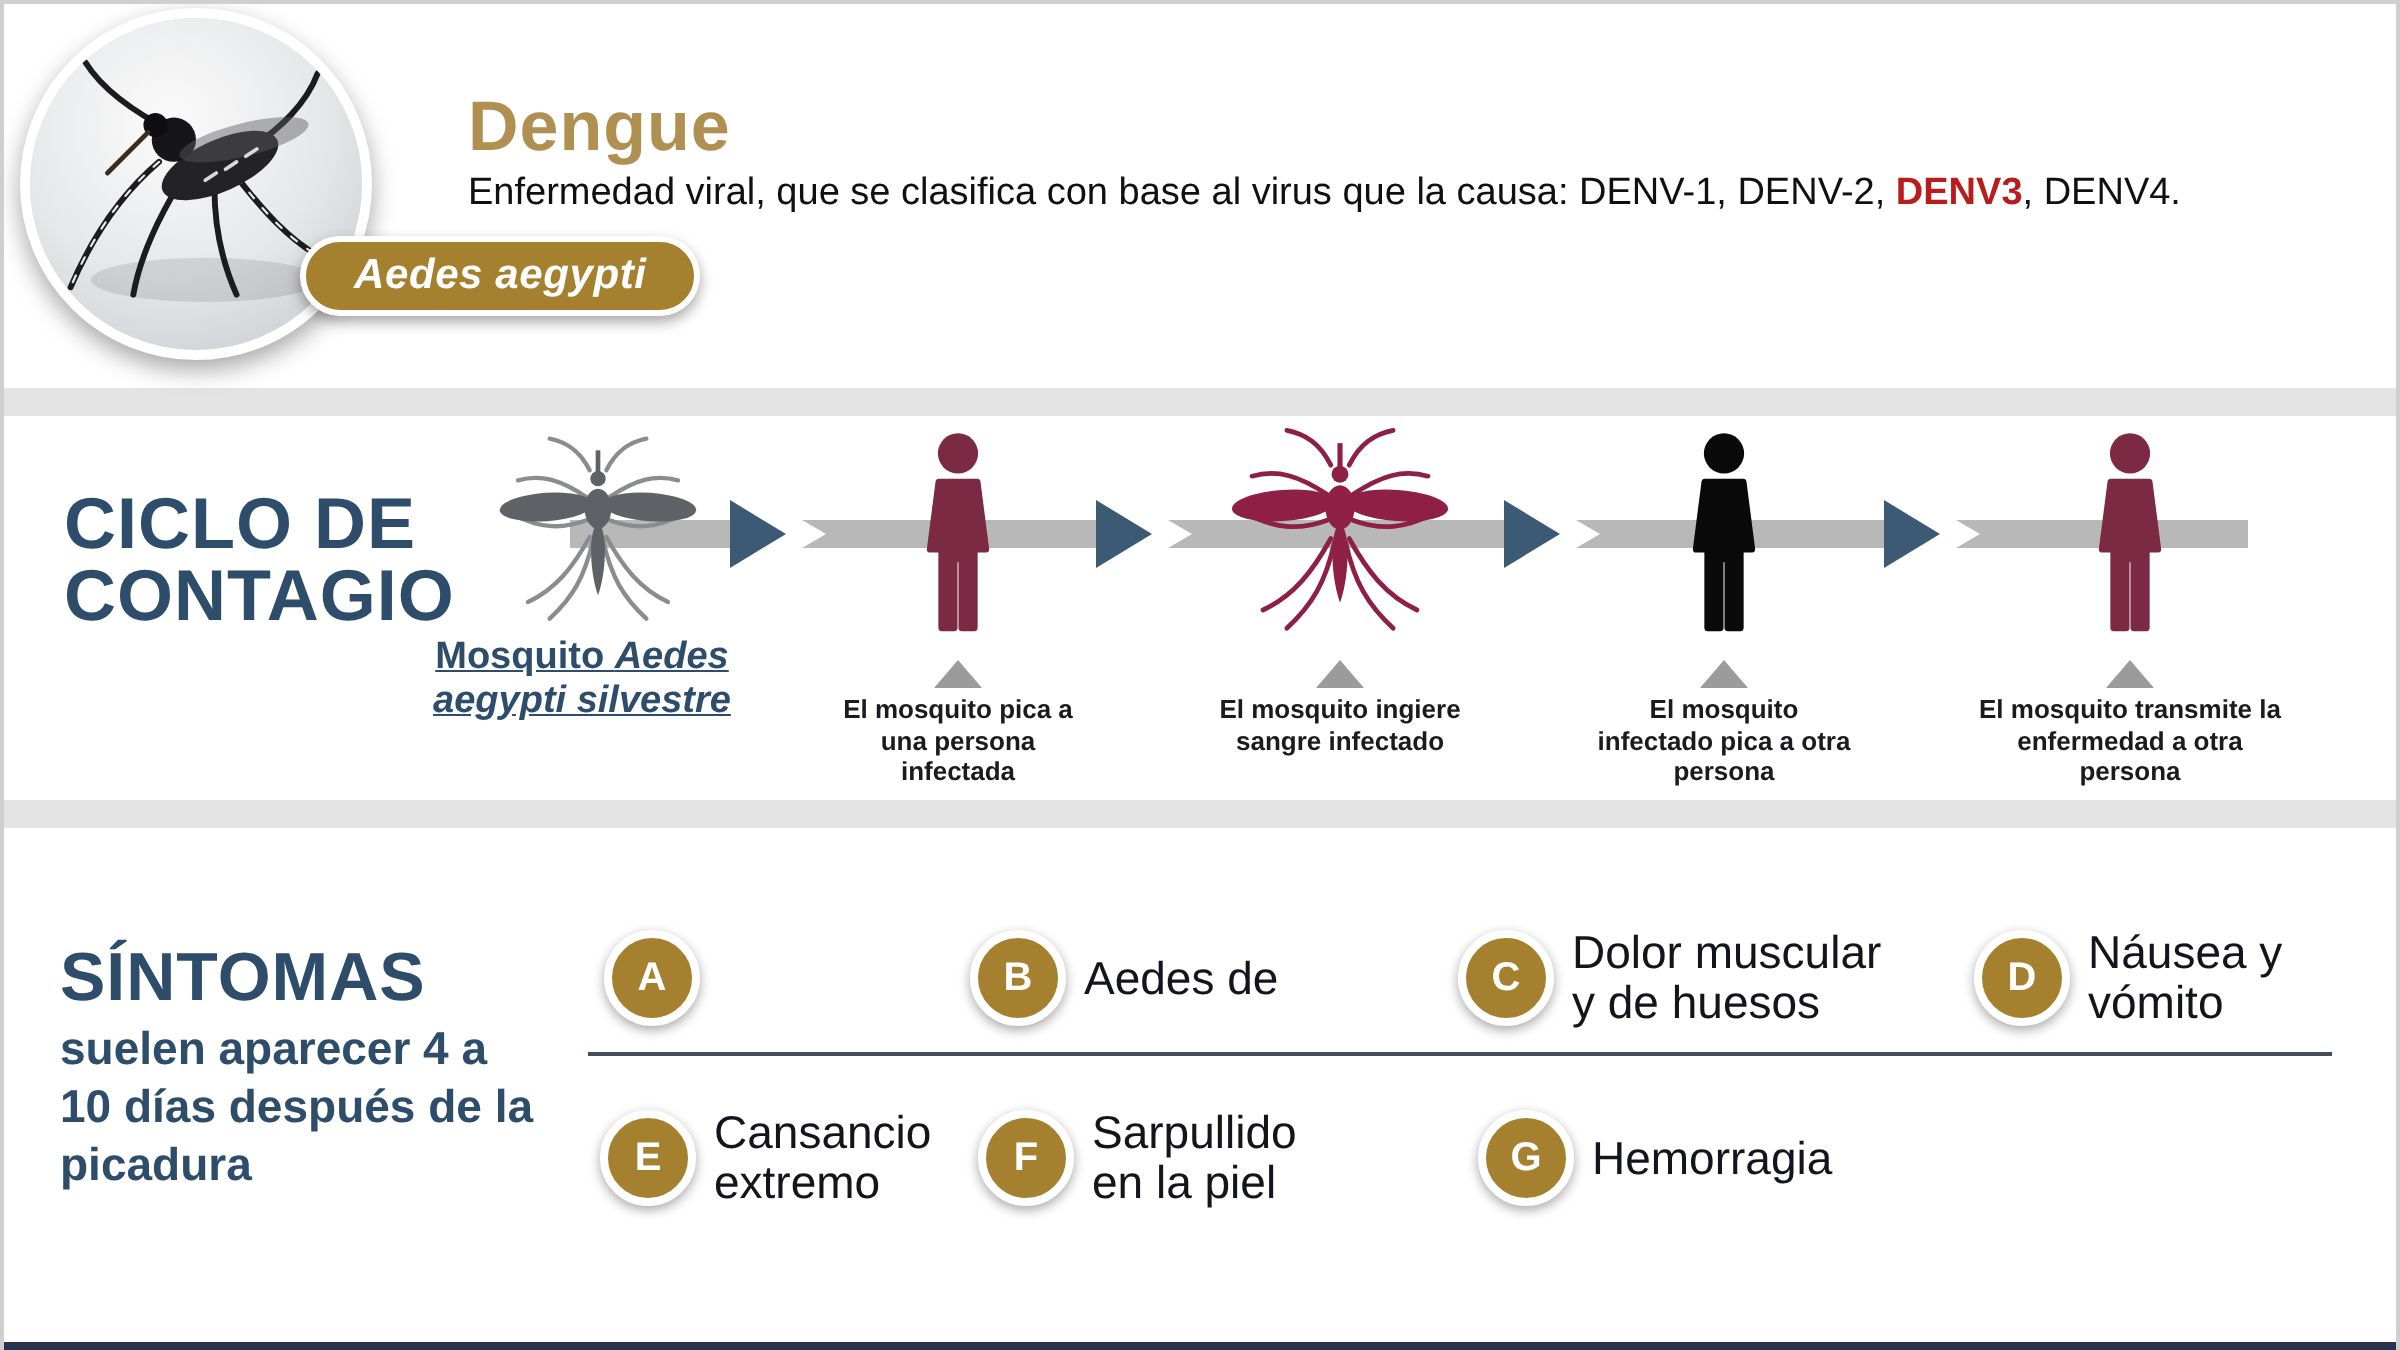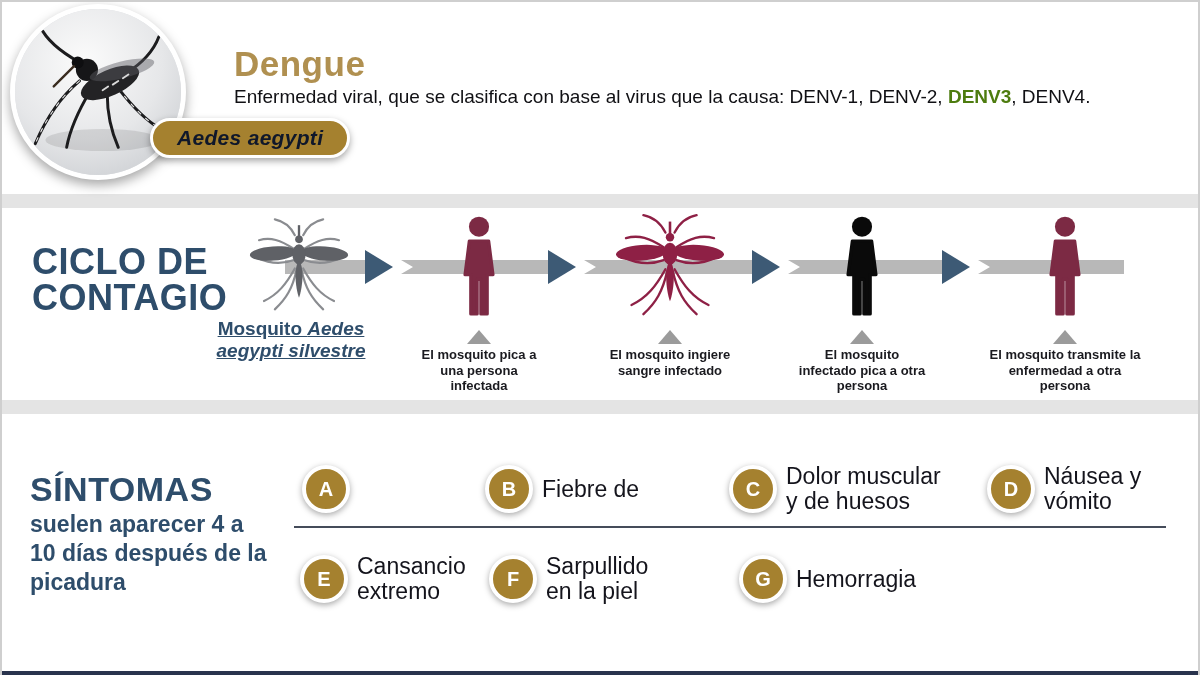--- a/index.html
+++ b/index.html
@@ -14,25 +14,25 @@
   .band1{top:192px;} .band2{top:398px;}
 
   
   .photo-circle{
     position:absolute;left:8px;top:2px;width:176px;height:176px;border-radius:50%;
     border:5px solid #fff;box-sizing:border-box;overflow:hidden;
     box-shadow:0 5px 12px rgba(0,0,0,.35);background:#dfe1e4;
   }
   .main-title{position:absolute;left:232px;top:42px;font-size:35px;font-weight:800;color:var(--title-gold,#b09050);letter-spacing:.5px;}
   .subtitle{position:absolute;left:232px;top:84px;font-size:19px;color:#101014;}
-  .subtitle b{font-weight:800;color:#4d7c0f;}
+  .subtitle b{font-weight:800;color:#b91c1c;}
   .species-pill{
     position:absolute;left:148px;top:116px;padding:5px 24px;border-radius:24px;
     background:var(--gold,#a5812f);border:3px solid #fff;box-shadow:0 3px 7px rgba(0,0,0,.35);
-    color:#0f172a;font-size:21px;font-weight:700;font-style:italic;letter-spacing:.3px;
+    color:#ffffff;font-size:21px;font-weight:700;font-style:italic;letter-spacing:.3px;
   }
 
   
   .section-heading{position:absolute;color:var(--navy,#2e4d6b);font-weight:800;}
   .cycle-heading{left:30px;top:242px;font-size:36px;line-height:36px;width:220px;letter-spacing:.5px;}
   .flow-seg{position:absolute;top:258px;height:14px;background:var(--flow-bar-gray,#b8b8b8);}
   .flow-seg.notched{clip-path:polygon(12px 50%, 0 0, 100% 0, 100% 100%, 0 100%);}
   .flow-arrow{position:absolute;top:248px;width:0;height:0;border-top:17px solid transparent;
     border-bottom:17px solid transparent;border-left:28px solid var(--arrow-navy,#3d5a75);}
   .cycle-icon{position:absolute;}
@@ -210,21 +210,21 @@
       <div>picadura</div>
     </div>
   <div class="symptom-divider"></div>
   <div id="symptom-items">
       <div class="symptom-item" style="left: 300px; top: 463px;">
         <div class="letter-badge">A</div>
       </div>
       <div class="symptom-item" style="left: 483px; top: 463px;">
         <div class="letter-badge">B</div>
         <div class="symptom-text">
-          <div>Fiebre de</div>
+          <div>Aedes de</div>
         </div>
       </div>
       <div class="symptom-item" style="left: 727px; top: 463px;">
         <div class="letter-badge">C</div>
         <div class="symptom-text">
           <div>Dolor muscular</div>
           <div>y de huesos</div>
         </div>
       </div>
       <div class="symptom-item" style="left: 985px; top: 463px;">

